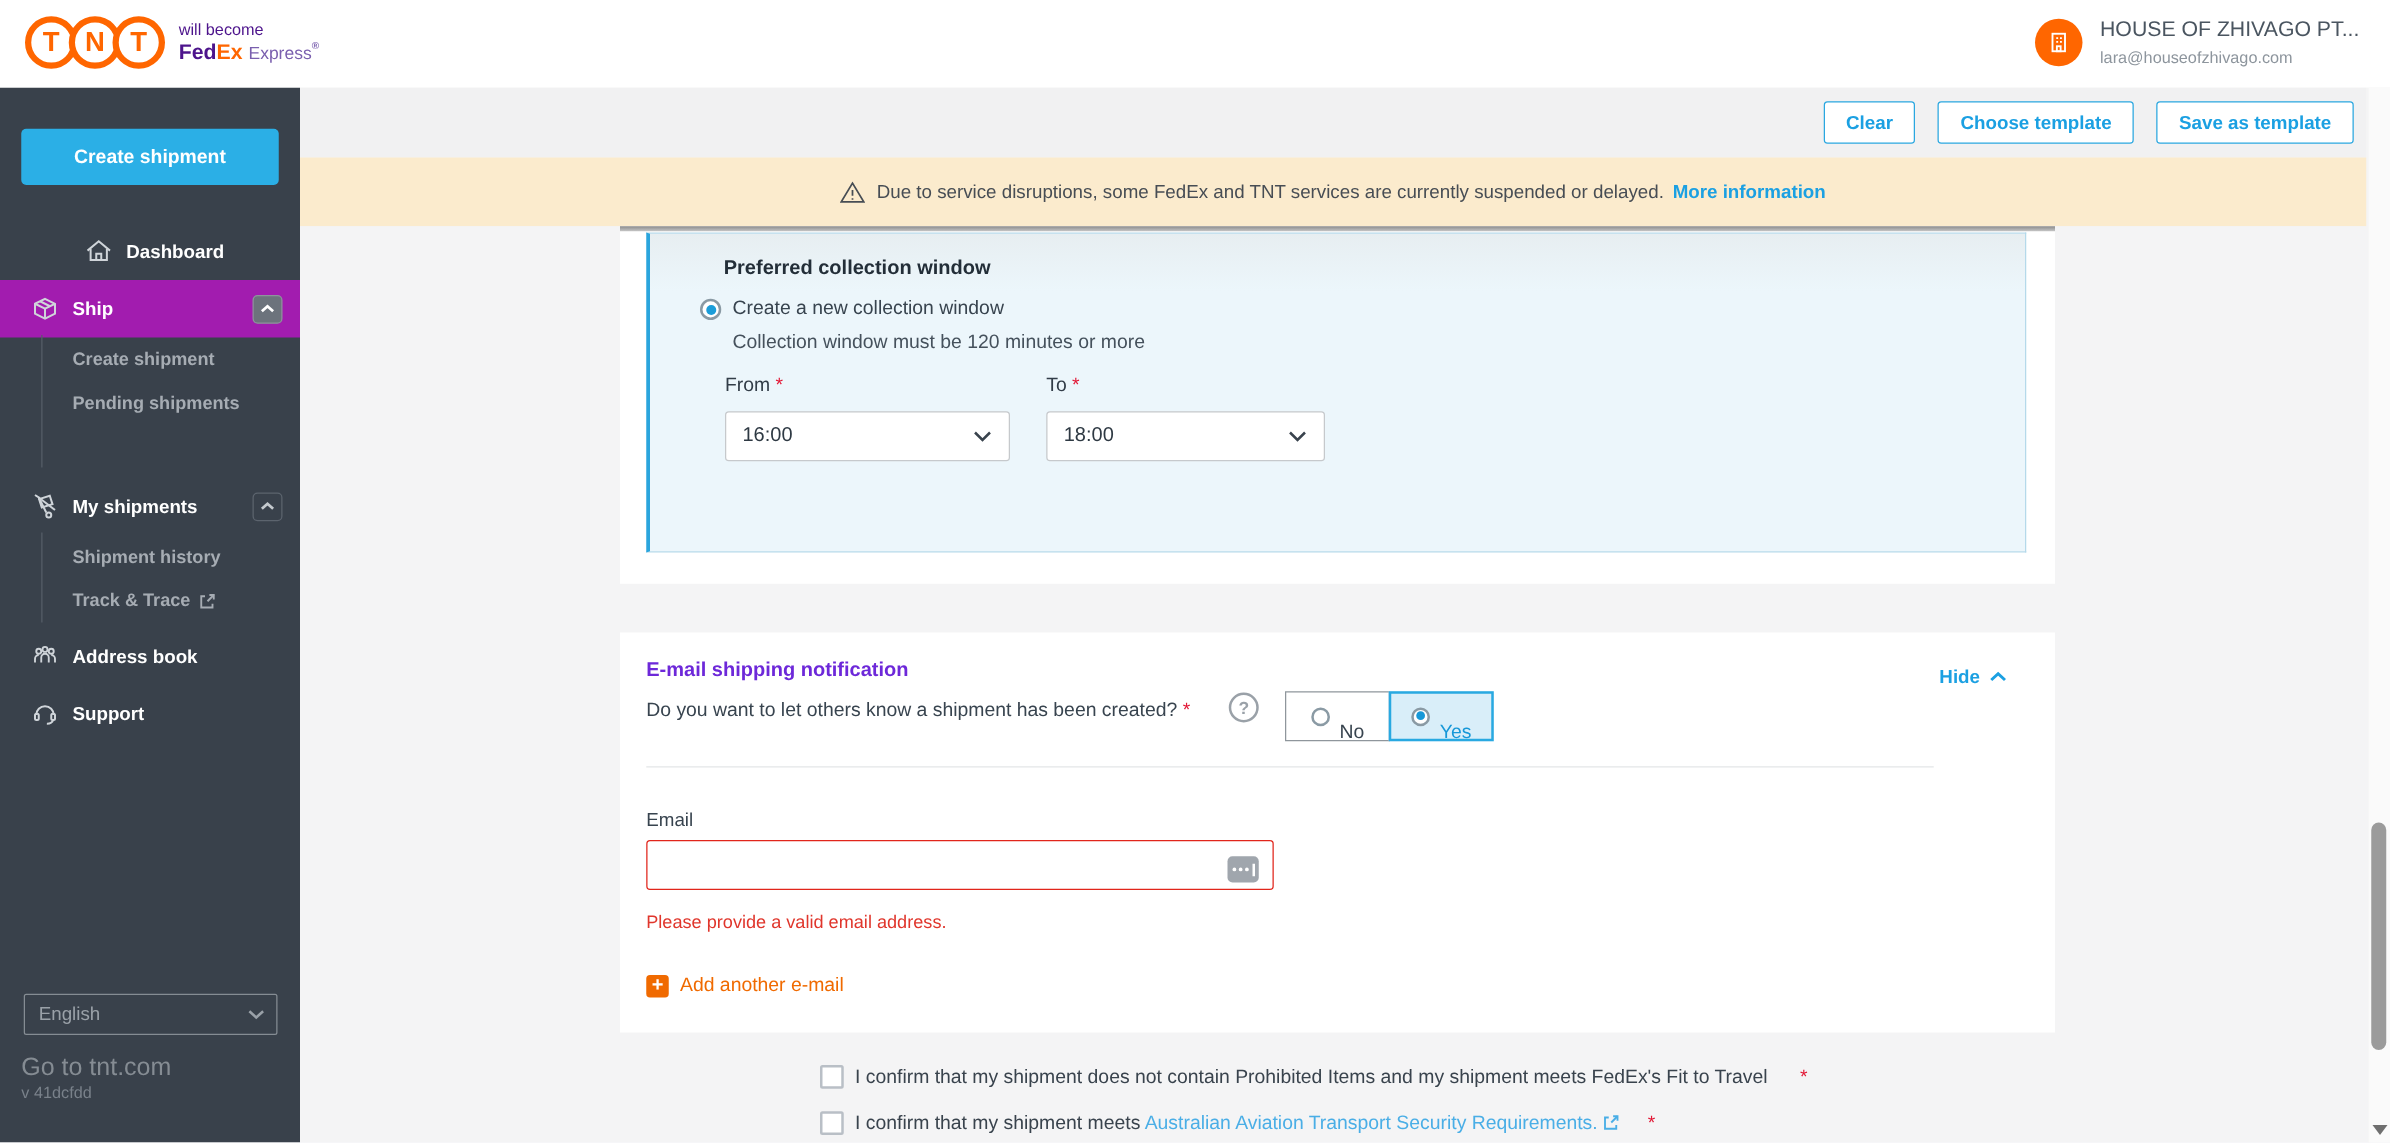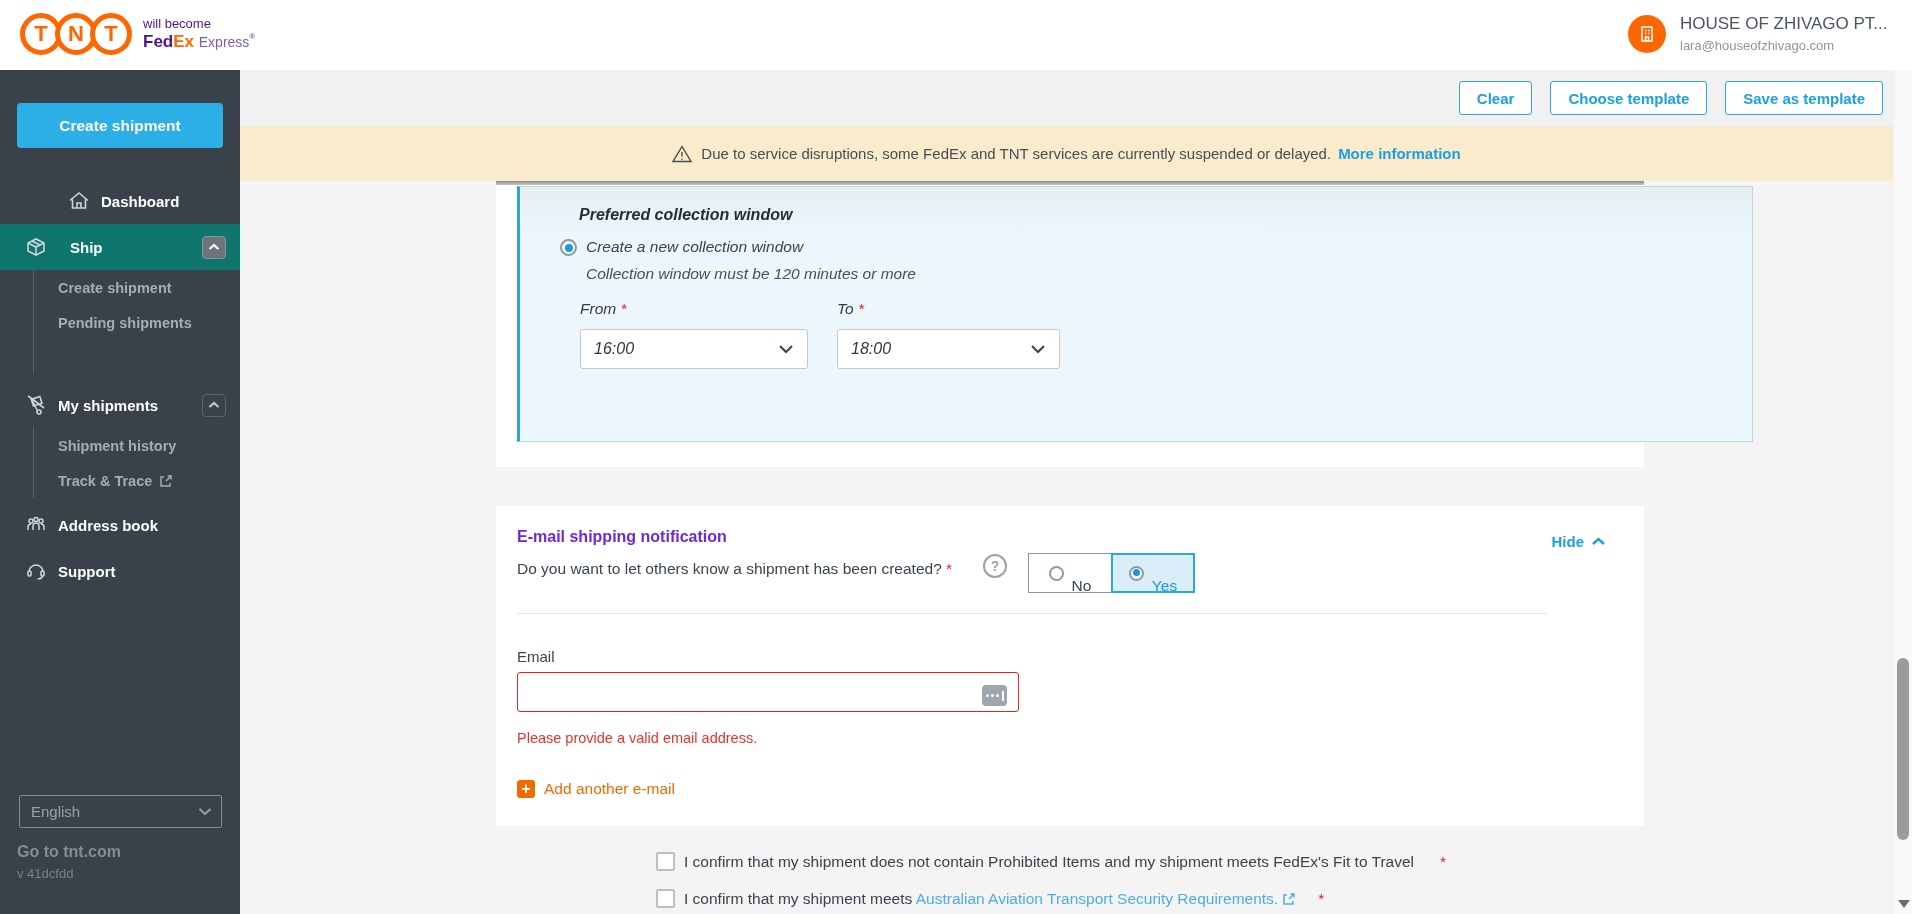--- a/index.html
+++ b/index.html
@@ -22,56 +22,56 @@
   .avatar { width:38px; height:38px; border-radius:50%; background:#ff6600; display:flex; align-items:center; justify-content:center; }
   .acct-text { margin-left:14px; }
   .acct-name { font-size:17px; color:#4a5560; }
   .acct-email { font-size:13px; color:#8d959d; margin-top:4px; }
 
   
   .sidebar { position:absolute; left:0; top:70px; width:240px; height:844px; background:#39414b; z-index:4; }
   .create-btn { position:absolute; left:17px; top:33px; width:206px; height:45px; background:#2bafe6; border:none; border-radius:4px;
     color:#fff; font-weight:bold; font-size:15.5px; font-family:inherit; cursor:pointer; }
   .nav-row { position:absolute; left:0; width:240px; height:46px; display:flex; align-items:center; cursor:pointer; color:#ffffff; }
-  .nav-row.active { background:#0f766e;gap:12px; }
+  .nav-row.active { background:#a21caf; }
   .nav-icon { width:24px; height:24px; margin-left:24px; color:#cfd4d9; flex:none; }
   .nav-label { margin-left:10px; font-size:15px; font-weight:bold; color:#ffffff; }
   .chev-box { position:absolute; right:14px; width:24px; height:23px; border-radius:4px; display:flex; align-items:center; justify-content:center; }
   .chev-box.solid { border:1px solid #8d949c; background:#6c737c; color:#ffffff; }
   .chev-box.outline { border:1px solid #5c646e; background:transparent; color:#c4c9ce; }
   .sub-row { position:absolute; left:0; width:240px; height:36px; display:flex; align-items:center; cursor:pointer; }
   .sub-label { margin-left:58px; font-size:14.5px; font-weight:bold; color:#a6acb3; display:flex; align-items:center; }
   .vline { position:absolute; left:33px; width:1px; background:#565e68; }
   .lang-select { position:absolute; left:19px; top:725px; width:203px; height:33px; border:1px solid #858c93; border-radius:2px;
     display:flex; align-items:center; cursor:pointer; }
   .lang-label { margin-left:11px; font-size:15px; color:#9aa1a8; }
   .lang-chev { position:absolute; right:9px; color:#9aa1a8; }
-  .goto { position:absolute; left:17px; top:773px; font-size:16px; font-weight:bold; color:#858c93; cursor:pointer; }
+  .goto { position:absolute; left:17px; top:773px; font-size:20px; font-weight:normal; color:#858c93; cursor:pointer; }
   .version { position:absolute; left:17px; top:796px; font-size:13px; color:#79818a; }
 
   
   .toolbar { position:absolute; left:240px; top:70px; width:1653px; height:56px; background:#f1f1f2;
     display:flex; align-items:center; justify-content:flex-end; gap:18px; padding-right:10px; }
   .tb-btn { height:34px; padding:0 17px; background:#ffffff; border:1px solid #2aa7e0; border-radius:3px;
     color:#1ba0e2; font-weight:bold; font-size:15px; font-family:inherit; cursor:pointer; }
 
   
   .banner { position:absolute; left:240px; top:126px; width:1653px; height:55px; background:#fbebcd;
     display:flex; align-items:center; justify-content:center; }
   .banner-icon { color:#474d54; margin-right:9px; }
   .banner-text { font-size:15px; color:#474d54; }
   .banner-link { font-size:15px; font-weight:bold; color:#1ba0e2; margin-left:7px; cursor:pointer; }
 
   
   .main { position:absolute; left:240px; top:181px; width:1655px; height:733px; background:#f4f4f5; }
   .card { position:absolute; left:256px; width:1148px; background:#ffffff; }
   .card1 { top:0; height:286px; }
   .card1-topedge { position:absolute; left:0; top:0; width:100%; height:4px; background:linear-gradient(to bottom,#8b8b8b,#c6c6c6); }
-  .panel { position:absolute; left:21px; top:5px; width:1236px; height:256px;
-    background:linear-gradient(to bottom,#e7eef1 0%, #ecf6fb 18%); border:1px solid #b5d9ea; border-left:3px solid #2aa5dd;font-style:italic; }
+  .panel { position:absolute; left:21px; top:5px; width:1104px; height:256px;
+    background:linear-gradient(to bottom,#e7eef1 0%, #ecf6fb 18%); border:1px solid #b5d9ea; border-left:3px solid #2aa5dd; }
   .panel-title { position:absolute; left:59px; top:19px; font-size:16px; font-weight:bold; color:#232e38; }
   .radio { position:absolute; width:17px; height:17px; border:2px solid #8a9aa4; border-radius:50%; background:#fff; }
   .radio.checked::after { content:""; position:absolute; left:2.5px; top:2.5px; width:8px; height:8px; border-radius:50%; background:#1b9dd9; }
   .p-radio { left:40px; top:52px; }
   .p-radio-label { position:absolute; left:66px; top:51px; font-size:15.5px; color:#38444f; }
   .p-hint { position:absolute; left:66px; top:78px; font-size:15.5px; color:#45515c; }
   .fld-label { position:absolute; font-size:15.5px; color:#323d48; }
   .req { color:#e21836; }
   .select { position:absolute; height:40px; background:#fff; border:1px solid #c6c9cc; border-radius:3px;
     display:flex; align-items:center; cursor:pointer; }

